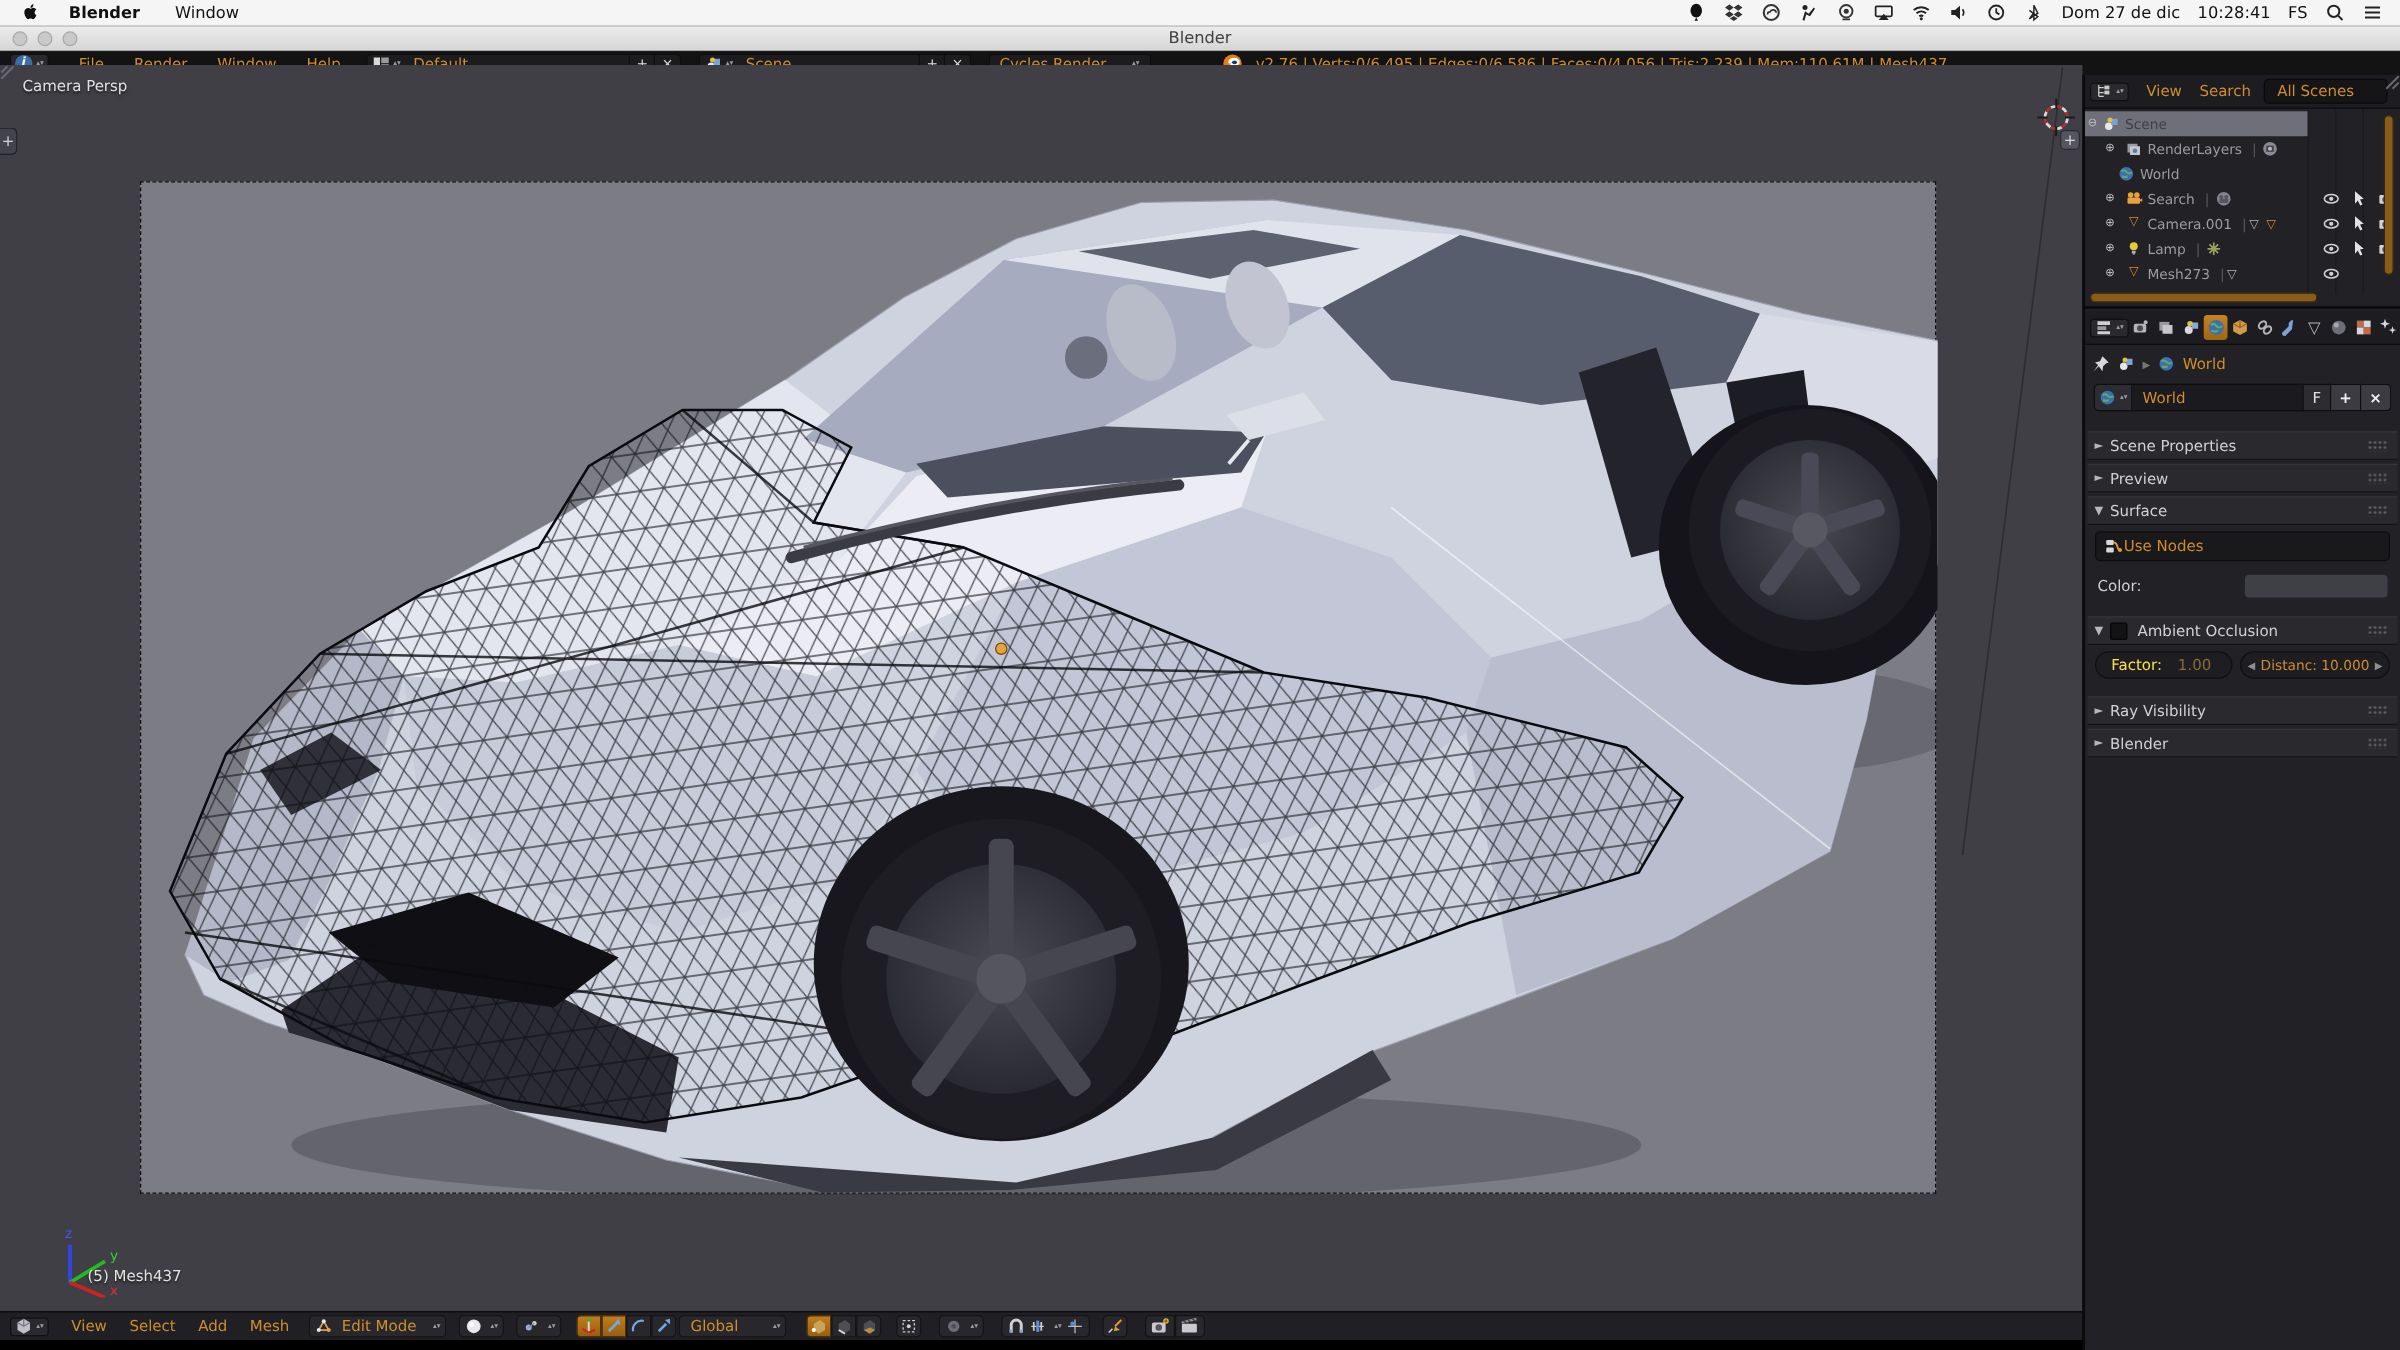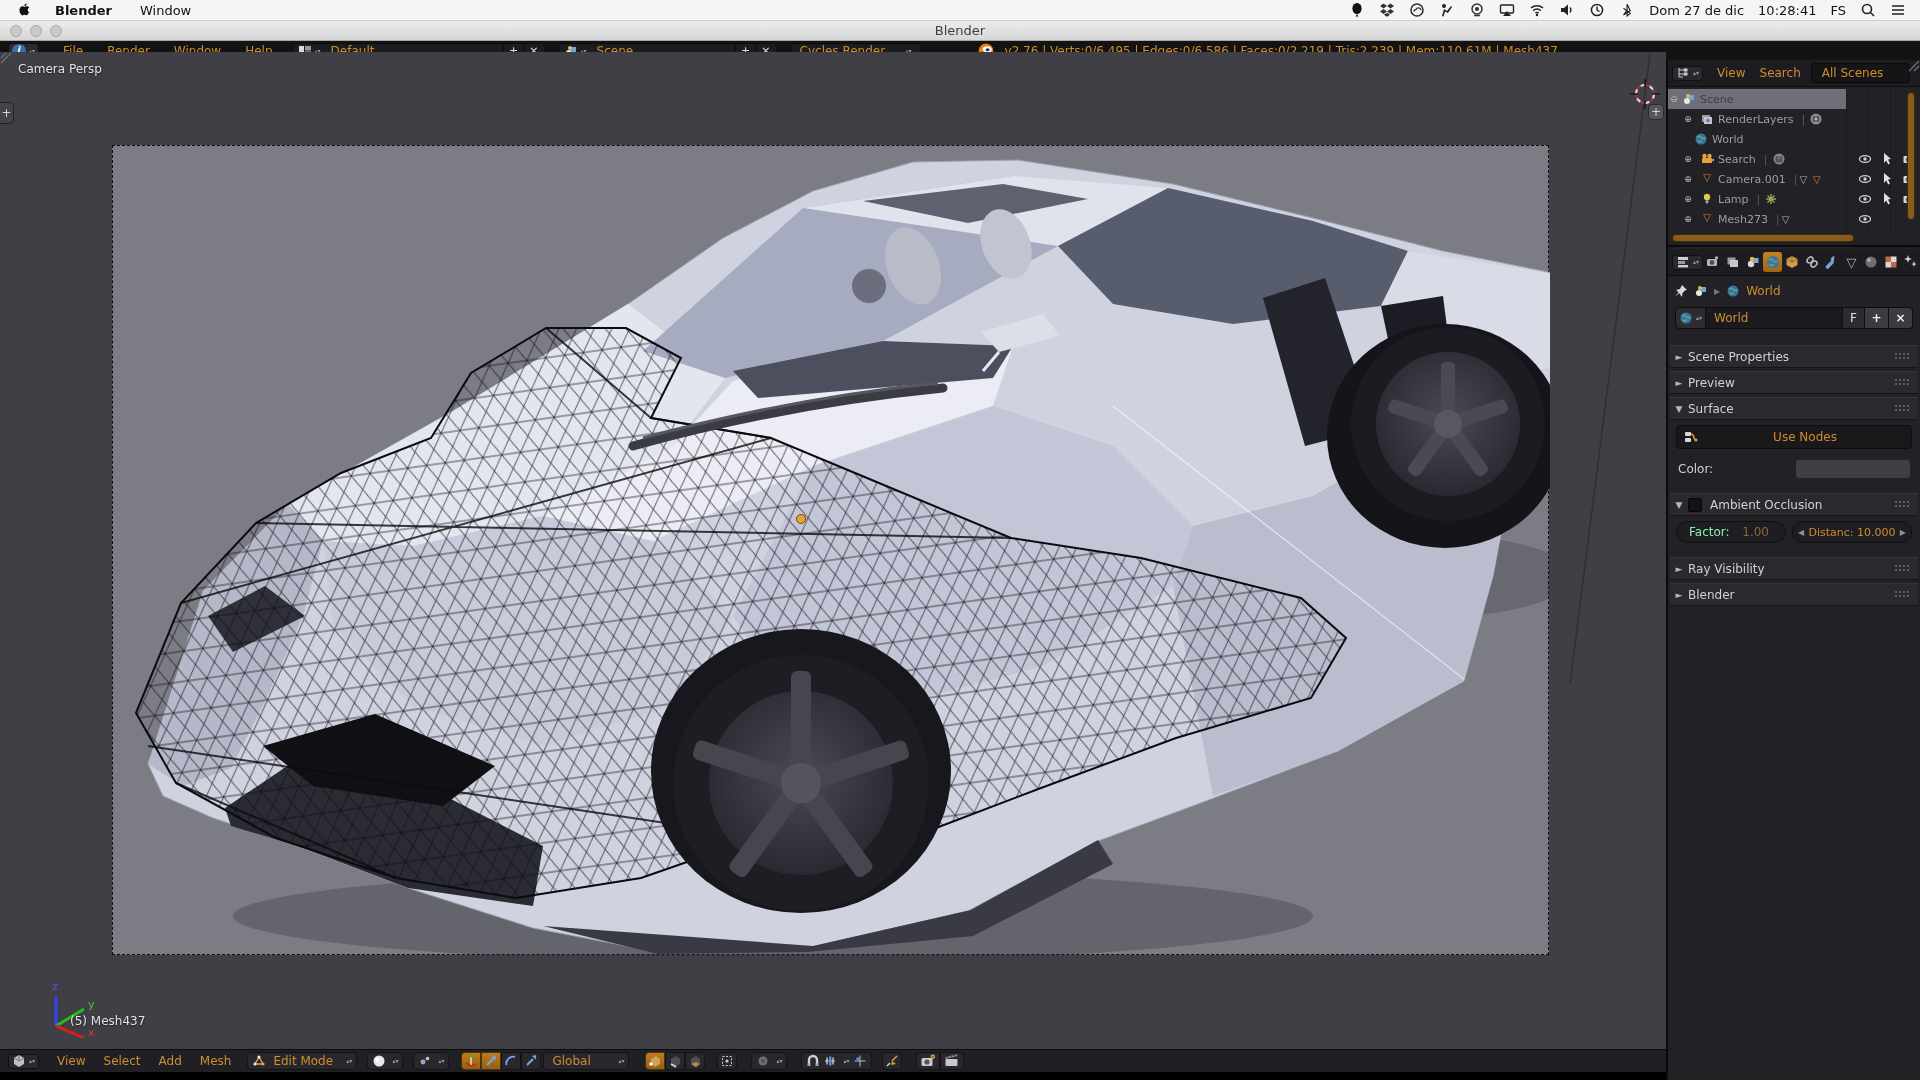--- a/index.html
+++ b/index.html
@@ -194,21 +194,21 @@
   <div class="field" style="margin-left:14px;width:130px;padding:0 8px;text-decoration:underline;">
     <span class="otext" style="flex:1">Cycles Render</span>
     <span class="spin">▴▾</span>
   </div>
   <svg class="i18" style="margin-left:56px" viewBox="0 0 18 18">
       <circle cx="9" cy="9" r="7.4" fill="#e87d0d"></circle>
       <ellipse cx="10.2" cy="7.6" rx="4.6" ry="3.4" fill="#fff"></ellipse>
       <ellipse cx="10.6" cy="7.8" rx="2" ry="1.5" fill="#1b3a6b"></ellipse>
       <path d="M2 10c2-1 4-1.5 6-1l-5 4z" fill="#e87d0d"></path>
     </svg>
-  <span class="otext" style="margin-left:10px">v2.76 | Verts:0/6,495 | Edges:0/6,586 | Faces:0/2,219 | Tris:2,239 | Mem:110.61M | Mesh437</span>
+  <span class="otext" style="margin-left:10px">v2.76 | Verts:0/6,495 | Edges:0/6,586 | Faces:0/4,056 | Tris:2,239 | Mem:110.61M | Mesh437</span>
 </div>
 
 <div id="viewport">
   <div id="vp-canvas">
     <svg class="corner" style="left:0;top:0" viewBox="0 0 12 12">
         <path d="M1 11L11 1M1 6L6 1" stroke="#6a6a72" stroke-width="1.5" fill="none"></path>
       </svg>
 
     <div id="camframe">
       
@@ -746,37 +746,37 @@
     </div>
 
     <div class="abs" style="left:0;top:176px;width:252px;height:66px">
       <div class="usebtn">
         <svg class="i16" style="margin-left:6px" viewBox="0 0 16 16">
             <rect x="2" y="3" width="6" height="4" rx="1" fill="#d8d8dc"></rect>
             <rect x="2" y="9" width="6" height="4" rx="1" fill="#d8d8dc"></rect>
             <path d="M8 5c4 0 2 6 5 6" stroke="#e0983a" fill="none" stroke-width="1.5"></path>
             <circle cx="13" cy="11" r="1.6" fill="#e0983a"></circle>
           </svg>
-        <span class="otext" style="flex:1;text-align:center">Use Nodes</span>
+        <span class="otext" style="flex:1;text-align:left">Use Nodes</span>
       </div>
       <div class="abs" style="left:0;top:34px;width:252px;height:22px">
         <span class="gtext abs" style="left:10px;top:3px">Color:</span>
         <span class="swatch"></span>
       </div>
     </div>
     <div class="panelh" style="top:244px">
       <span class="arr">▼</span>
       <span class="chk"></span>
       <span>Ambient Occlusion</span>
       <span class="grip"></span>
     </div>
 
     <div class="abs" style="left:0;top:272px;width:252px;height:32px">
       <div class="slider" style="left:8px;width:110px">
-        <span style="color:#86efac;margin-left:12px">Factor:</span>
+        <span style="color:#fde047;margin-left:12px">Factor:</span>
         <span style="color:#8a6a36;margin-left:auto;margin-right:16px">1.00</span>
       </div>
       <div class="slider" style="left:124px;width:120px">
         <span style="color:#8f8f8f;font-size:8px;margin-left:5px">◀</span>
         <span class="otext" style="flex:1;text-align:center;font-size:11px">Distanc: 10.000</span>
         <span style="color:#8f8f8f;font-size:8px;margin-right:5px">▶</span>
       </div>
     </div>
     <div class="panelh" style="top:308px">
       <span class="arr">►</span>

